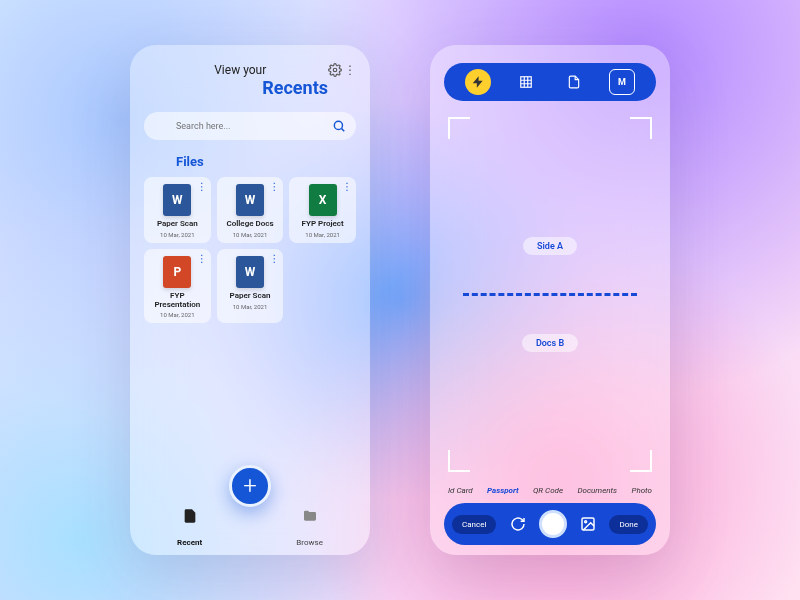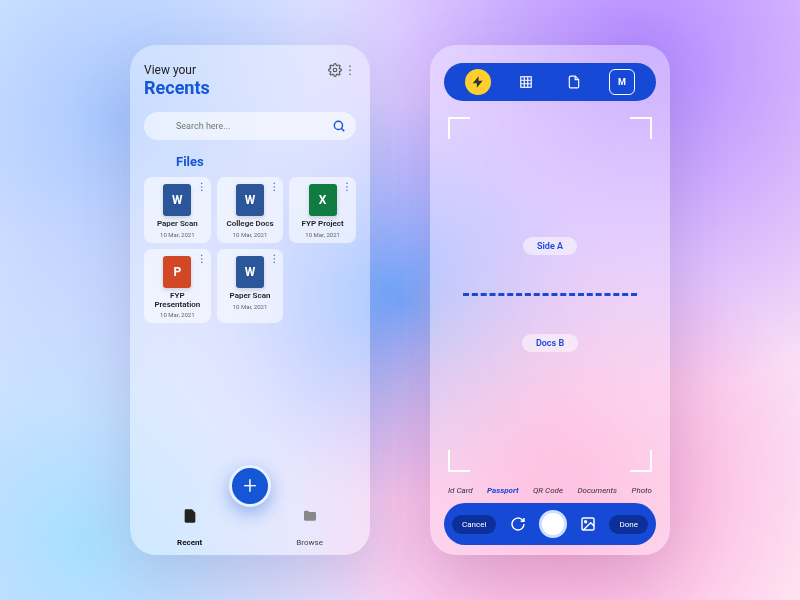--- a/index.html
+++ b/index.html
@@ -20,23 +20,23 @@
     border-radius: 26px;
     backdrop-filter: blur(24px);
     -webkit-backdrop-filter: blur(24px);
     box-shadow: 0 20px 60px rgba(60,60,120,.18);
     position: relative;
     overflow: hidden;
     padding: 18px 14px 10px;
     display: flex; flex-direction: column;
   }
   
-  .head-row { display: flex; justify-content: space-between; align-items: flex-start; }
+  .head-row { display: flex; justify-content: flex-end; align-items: flex-start; }
   .titles .sub { font-size: 12px; color: #222; }
-  .titles .main { font-size: 18px; font-weight: 700; color: #1556d6; }
+  .titles .main { font-size: 18px; font-weight: 700; color: #1556d6; margin-left: 48px; }
   .gear { color: #555; display: flex; gap: 2px; align-items: center; }
   .searchbar {
     margin-top: 14px; height: 28px;
     background: rgba(255,255,255,.55);
     border-radius: 14px;
     display: flex; align-items: center; padding: 0 10px;
     justify-content: space-between;
   }
   .searchbar input { border: none; background: transparent; font-size: 9px; color: #666; outline: none; width: 150px; margin-left: 22px; }
   .section-lbl { margin-top: 14px; font-size: 13px; font-weight: 700; color: #1556d6; padding-left: 32px; }

